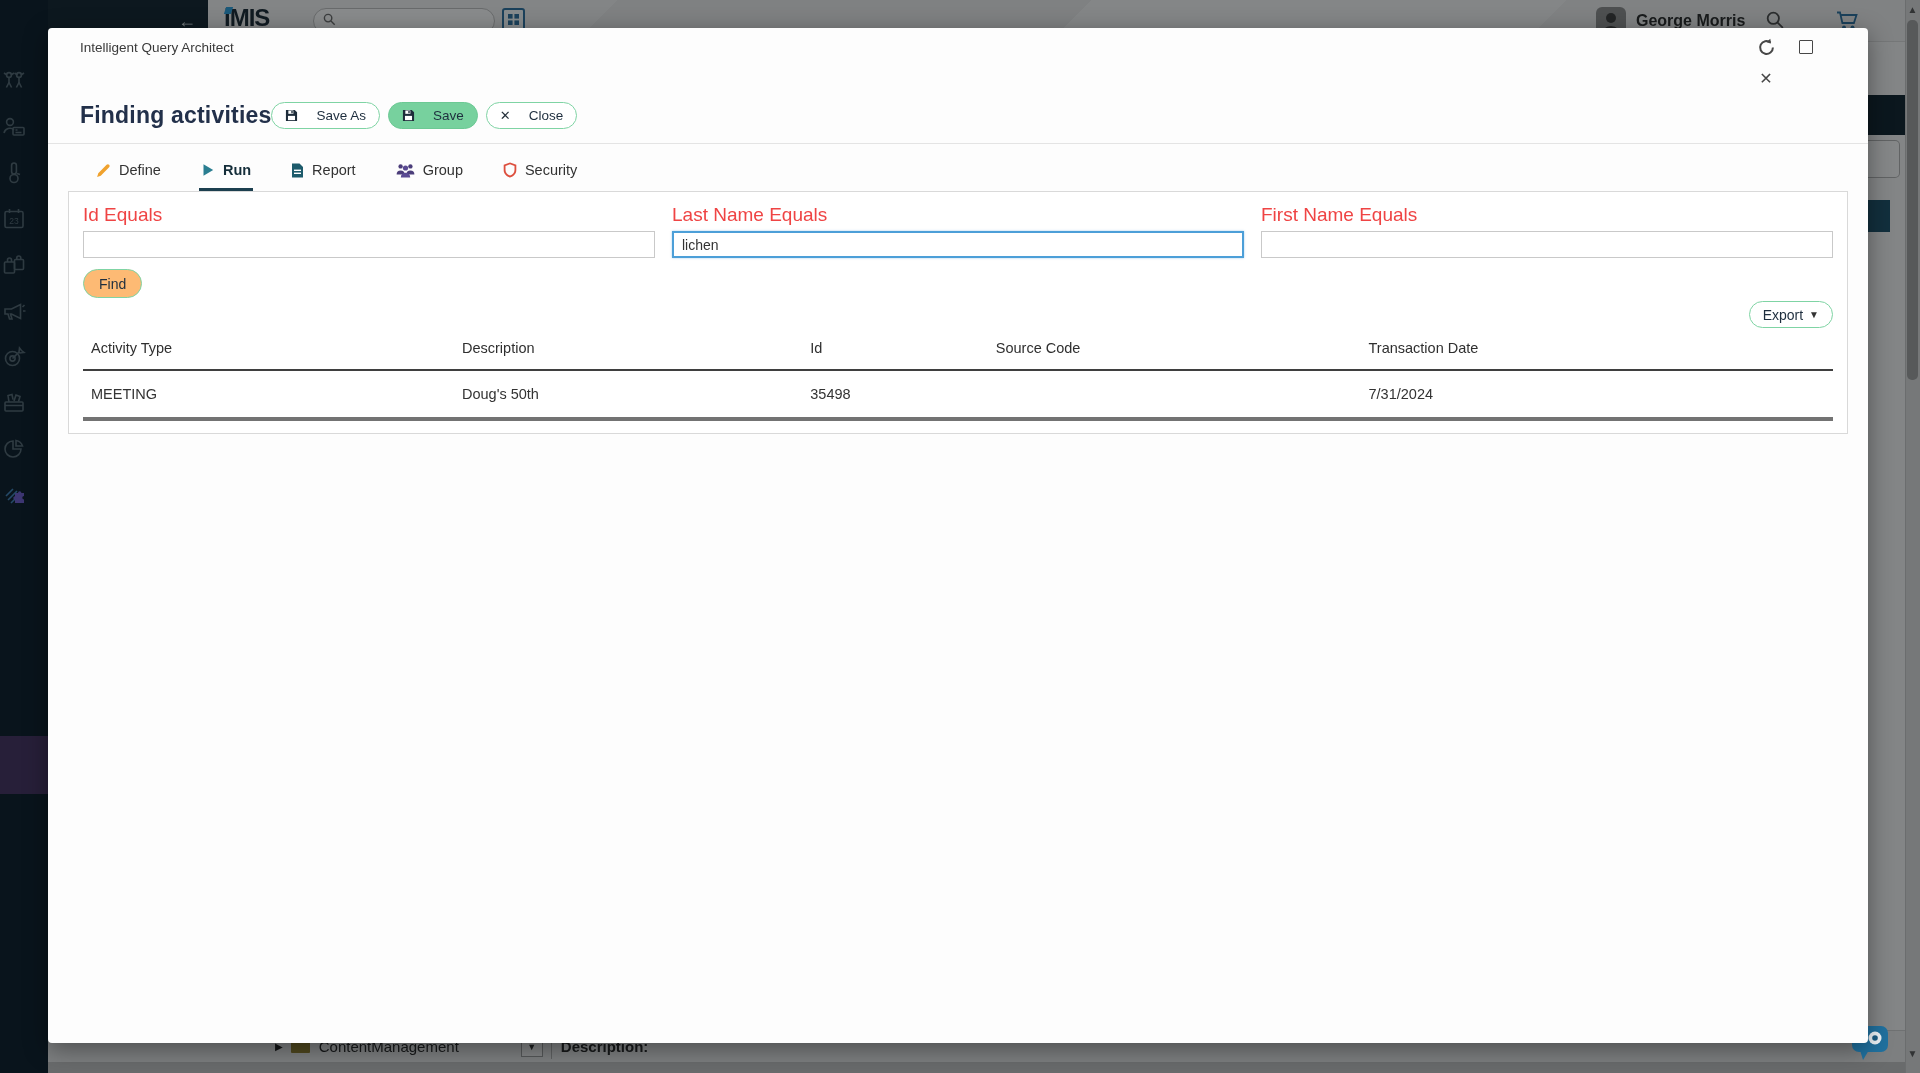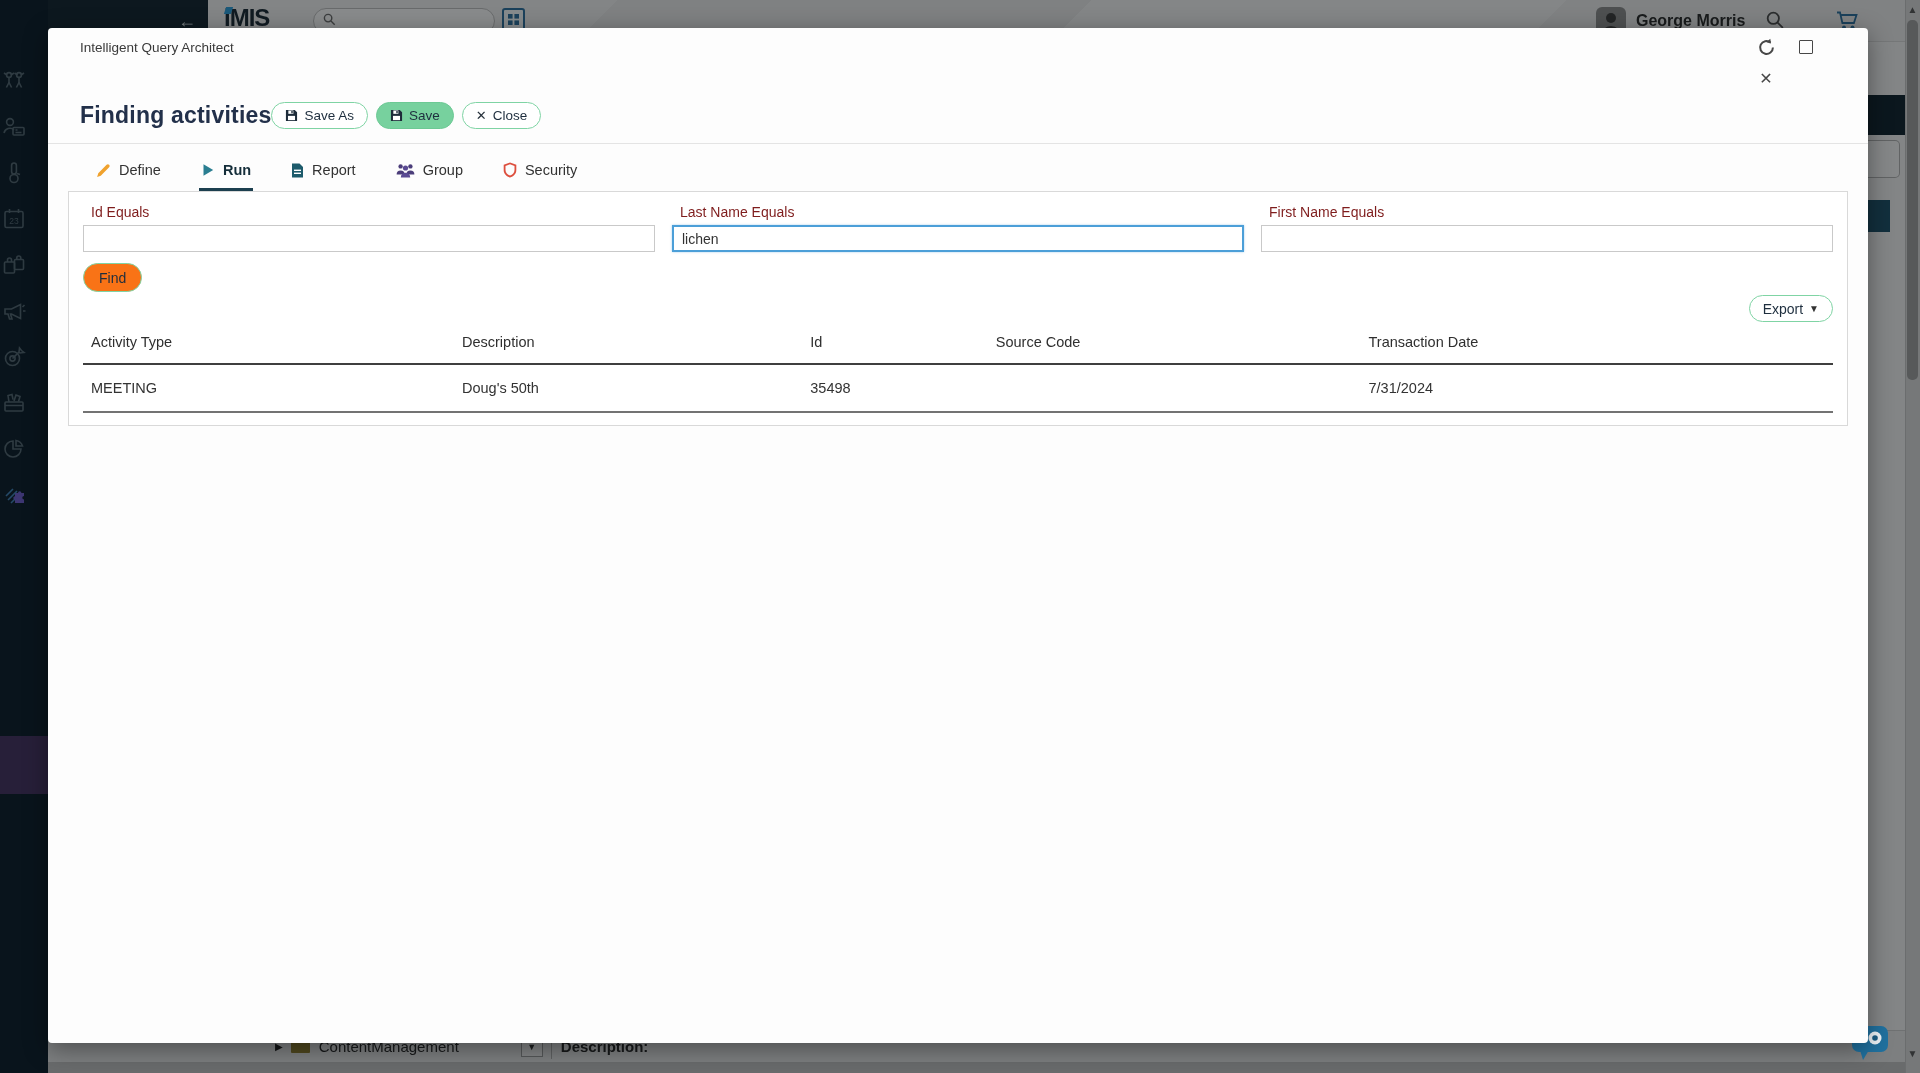--- a/index.html
+++ b/index.html
@@ -61,47 +61,47 @@
   .modal-titlebar { position:relative; height:62px; }
   .modal-title { position:absolute; left:32px; top:12px; font-size:13.5px; color:#3a3a3a; }
   .win-controls { position:absolute; left:1708px; top:9px; width:72px; display:flex; flex-wrap:wrap; gap:12px 20px; align-items:center; }
   .win-btn { display:flex; align-items:center; justify-content:center; width:20px; height:20px; cursor:pointer; }
   .win-maximize { width:14px; height:14px; border:1.6px solid #474747; border-radius:1px; }
   .win-close { font-size:16px; color:#474747; line-height:1; }
 
   .modal-header { display:flex; align-items:center; justify-content:flex-start; padding:12px 28px 14px 32px; border-bottom:1px solid #e4e4e4; }
   .page-title { font-size:23px; font-weight:700; color:#22304a; letter-spacing:.2px; }
   .header-actions { display:flex; gap:8px; }
-  .pill-btn { display:inline-flex; align-items:center; gap:6px; height:27px; padding:0 13px; border-radius:14px;
+  .pill-btn { display:inline-flex; align-items:center; gap:18px; height:27px; padding:0 13px; border-radius:14px;
     border:1px solid #7fd4a4; background:#fff; font-size:13.5px; color:#1e2e3e; cursor:pointer; font-family:inherit; }
   .pill-btn.primary { background:#77d19e; border-color:#6cc994; }
   .pill-btn .x-glyph { font-size:13px; color:#27323c; }
 
   .tabs { display:flex; padding:12px 0 0 46px; gap:36px; }
   .tab { display:inline-flex; align-items:center; gap:8px; padding:6px 2px 10px; font-size:14.5px; color:#333; cursor:pointer; border-bottom:3px solid transparent; }
   .tab.active { font-weight:700; color:#152e3a; border-bottom-color:#1c3f4f; }
   .tab svg { flex:0 0 auto; }
 
   .panel { margin:0 20px; border:1px solid #d9d9d9; background:#fff; padding:12px 14px 12px; }
   .form-row { display:flex; gap:17px; }
   .form-field { flex:1; }
-  .form-field label { display:block; font-size:14px; color:#7f1d1d; margin-bottom:5px;margin-left:8px; }
+  .form-field label { display:block; font-size:19px; color:#ef4444; margin-bottom:5px; }
   .form-field input { width:100%; height:27px; border:1px solid #c9c9c9; border-radius:0; padding:0 8px;
     font-size:14px; color:#333; background:#fff; font-family:inherit; outline:none; }
   .form-field input.focused { border:2px solid #4c9fd8; box-shadow:0 0 2px rgba(76,159,216,.5); }
   .find-btn { margin-top:11px; height:29px; padding:0 15px; border-radius:15px; border:1px solid #7fd4a4;
-    background:#f97316; font-size:14px; color:#1e2e3e; cursor:pointer; font-family:inherit; }
+    background:#fdba74; font-size:14px; color:#1e2e3e; cursor:pointer; font-family:inherit; }
   .export-row { display:flex; justify-content:flex-end; margin-top:3px; }
   .export-btn { height:27px; display:inline-flex; align-items:center; gap:6px; padding:0 13px; border-radius:14px;
     border:1px solid #7fd4a4; background:#fff; font-size:14px; color:#1e2e3e; cursor:pointer; font-family:inherit; }
   .export-btn .caret { font-size:10px; color:#333; }
 
   table.results { width:100%; border-collapse:collapse; margin-top:2px; }
   table.results th { text-align:left; font-weight:400; font-size:14.5px; color:#2f2f2f; padding:10px 8px 13px; border-bottom:2px solid #3f3f3f; }
-  table.results td { font-size:14.5px; color:#333; padding:15px 8px; border-bottom:2px solid #737373; }
+  table.results td { font-size:14.5px; color:#333; padding:15px 8px; border-bottom:4px solid #737373; }
 
   .icon-inline { display:inline-flex; }
 </style>
 </head>
 <body>
 
 <div class="bg-page">
 
   <div class="bg-topbar"></div>
   <div class="bg-topbar-dark">

